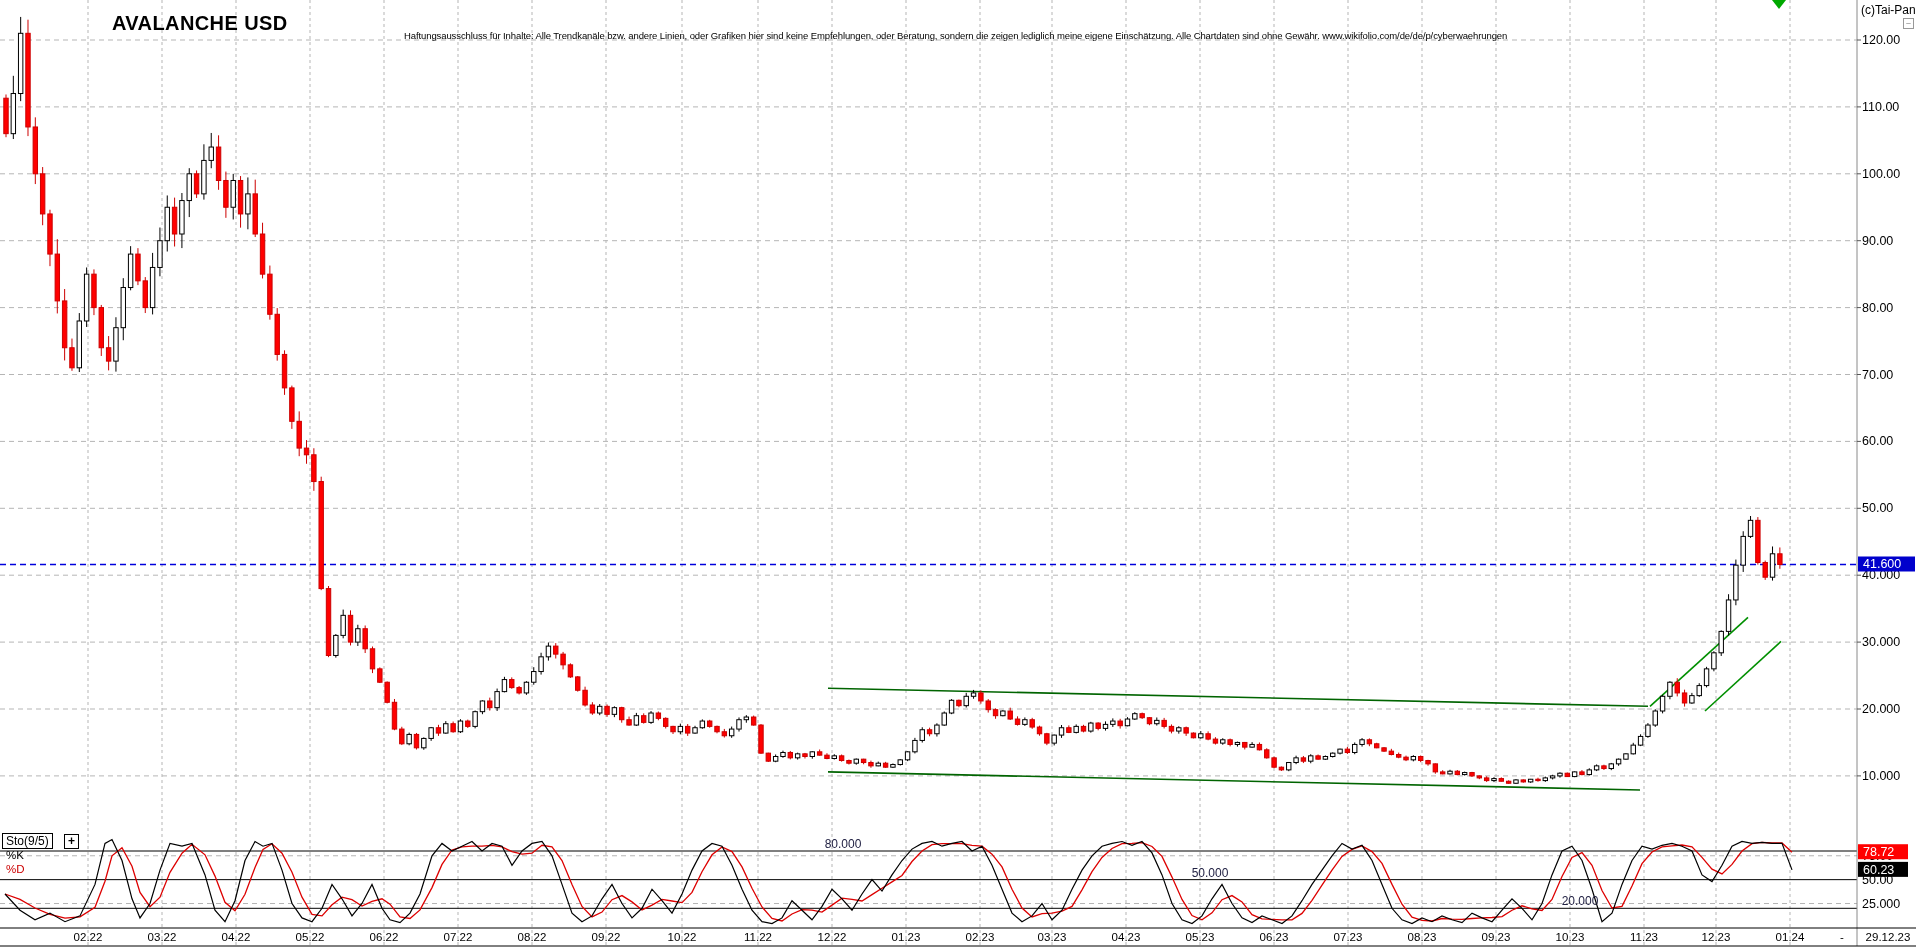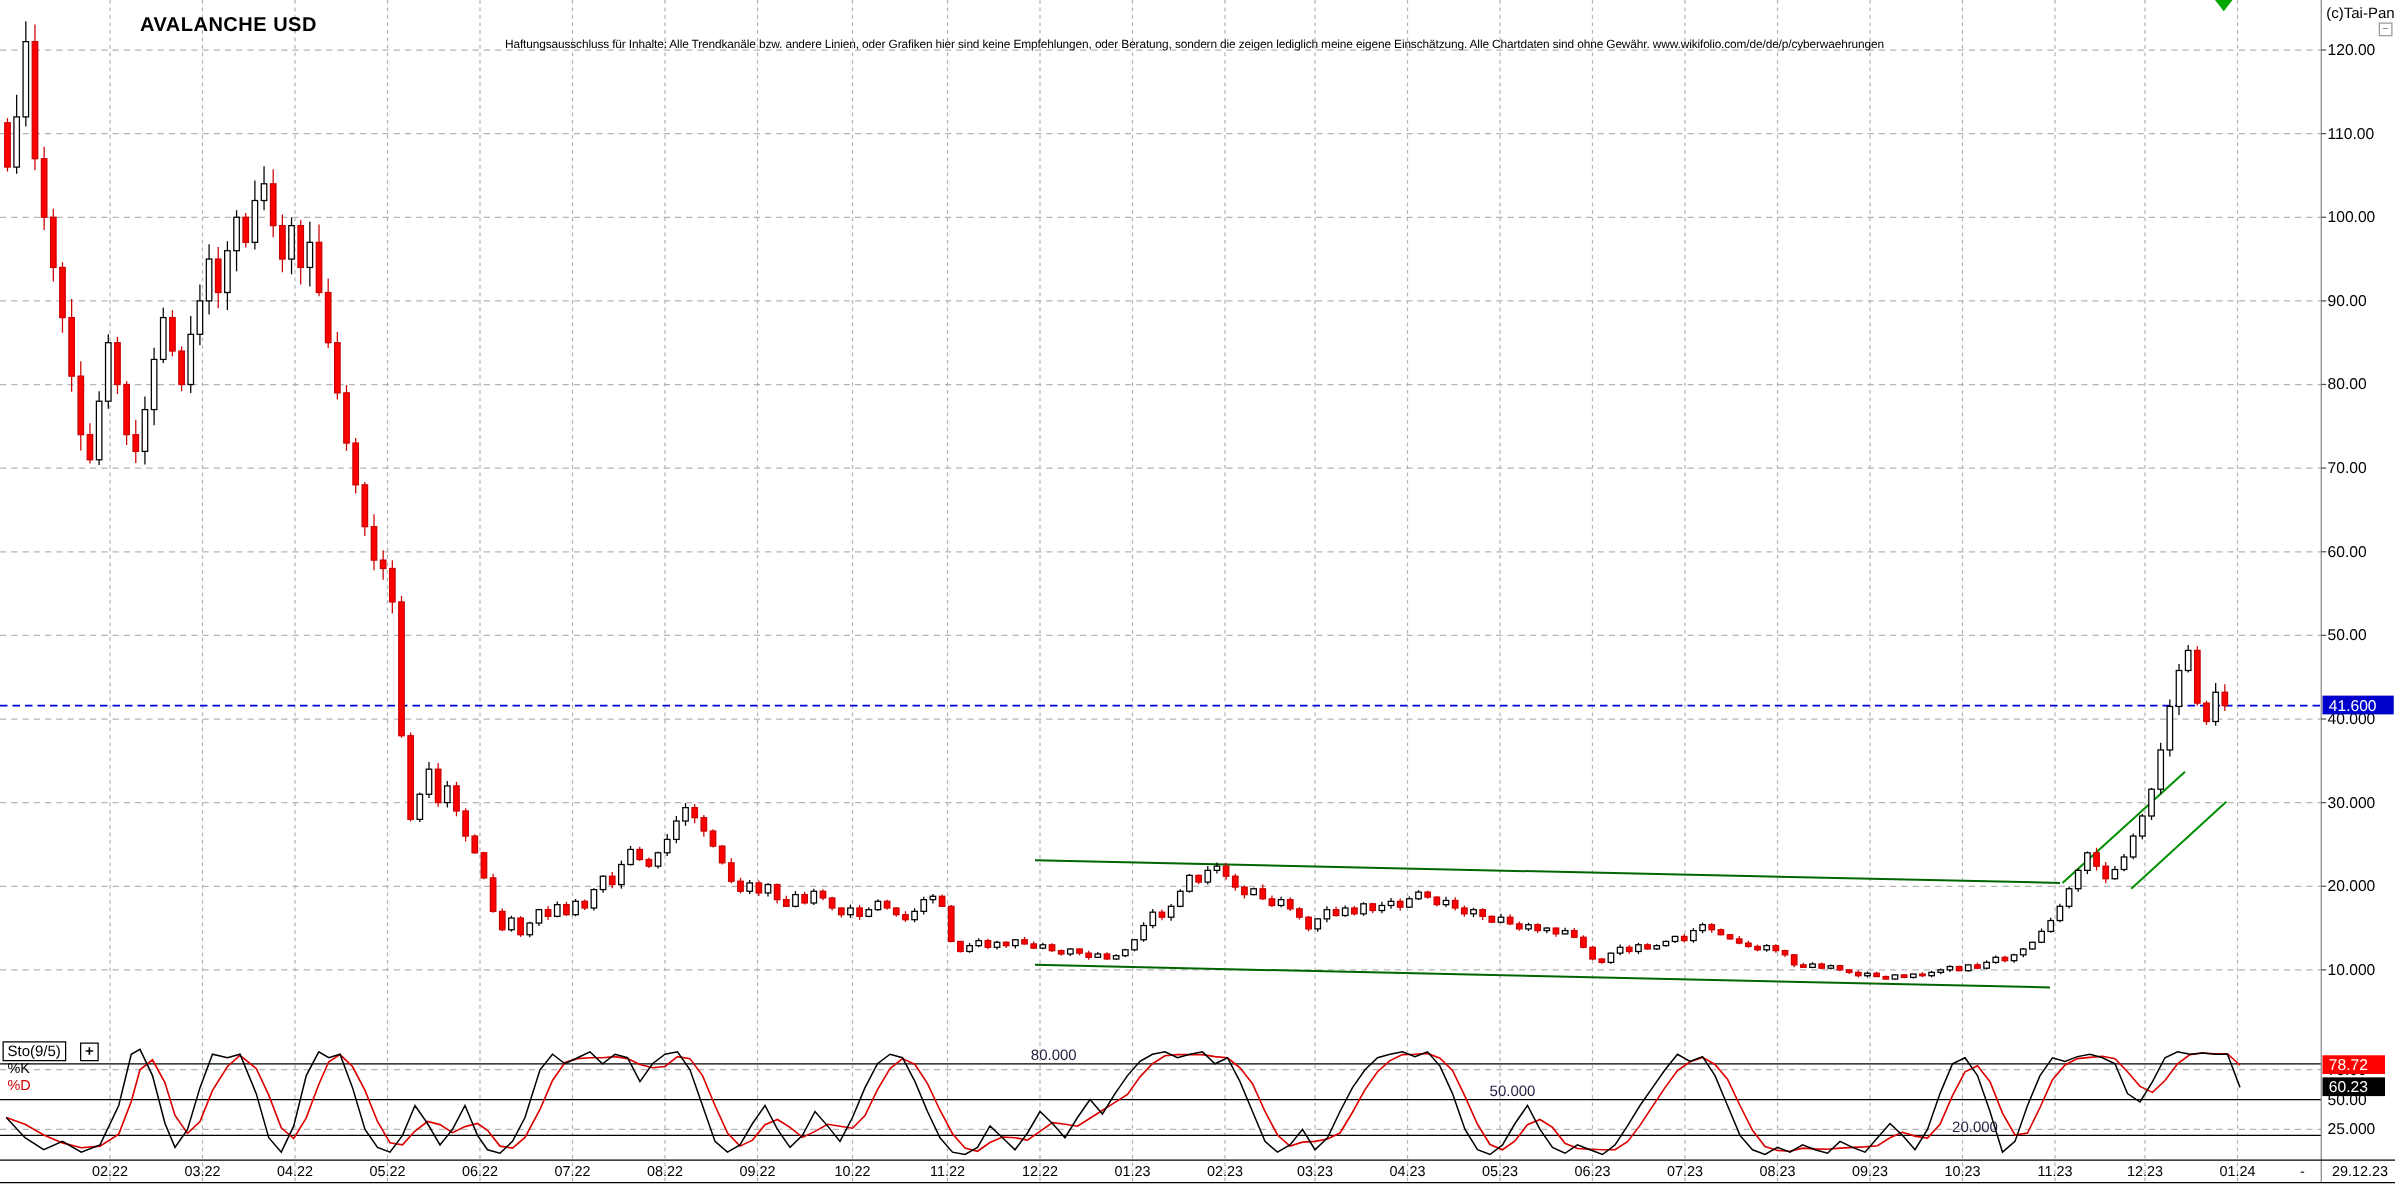--- a/index.html
+++ b/index.html
@@ -1,20 +1,20 @@
 <!DOCTYPE html>
 <html><head>
 <meta charset="utf-8">
 <style>
   html,body{margin:0;padding:0;background:#fff;}
   #screen{position:relative;width:1916px;height:948px;background:#fff;overflow:hidden;
           font-family:"Liberation Sans", sans-serif;}
   svg{position:absolute;left:0;top:0;}
   .ovl{position:absolute;white-space:nowrap;}
-  .title{font-size:16px;font-weight:bold;color:#000;letter-spacing:.4px;}
+  .title{font-size:20px;font-weight:bold;color:#000;letter-spacing:.4px;}
   .disclaimer{font-size:9.5px;color:#000;letter-spacing:-0.1px;}
   .copyright{font-size:12px;color:#000;}
   .collapse-box{width:9px;height:9px;border:1px solid #999;font-size:8px;line-height:7px;
                 text-align:center;color:#666;background:#fff;}
   .sto-box{border:1px solid #000;background:#fff;font-size:12px;padding:0 3px;line-height:14px;color:#000;}
   .plus-box{border:1px solid #000;background:#fff;font-size:12px;font-weight:bold;width:13px;height:13px;
             line-height:12px;text-align:center;color:#000;}
   .k-label{font-size:11.5px;color:#000;}
   .d-label{font-size:11.5px;color:#cc0000;}
 </style>

